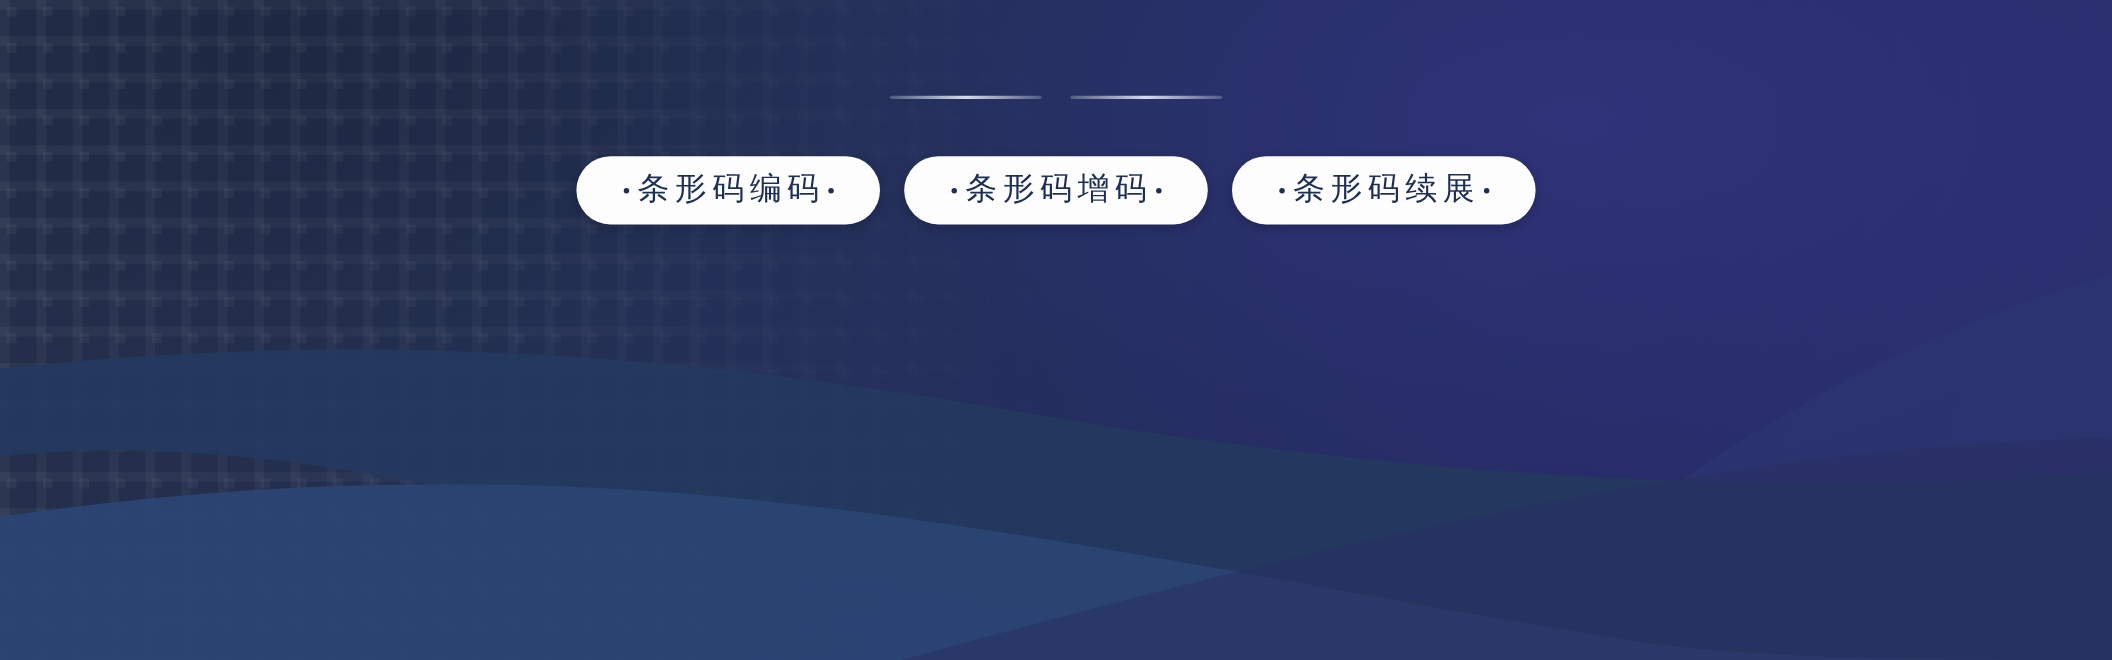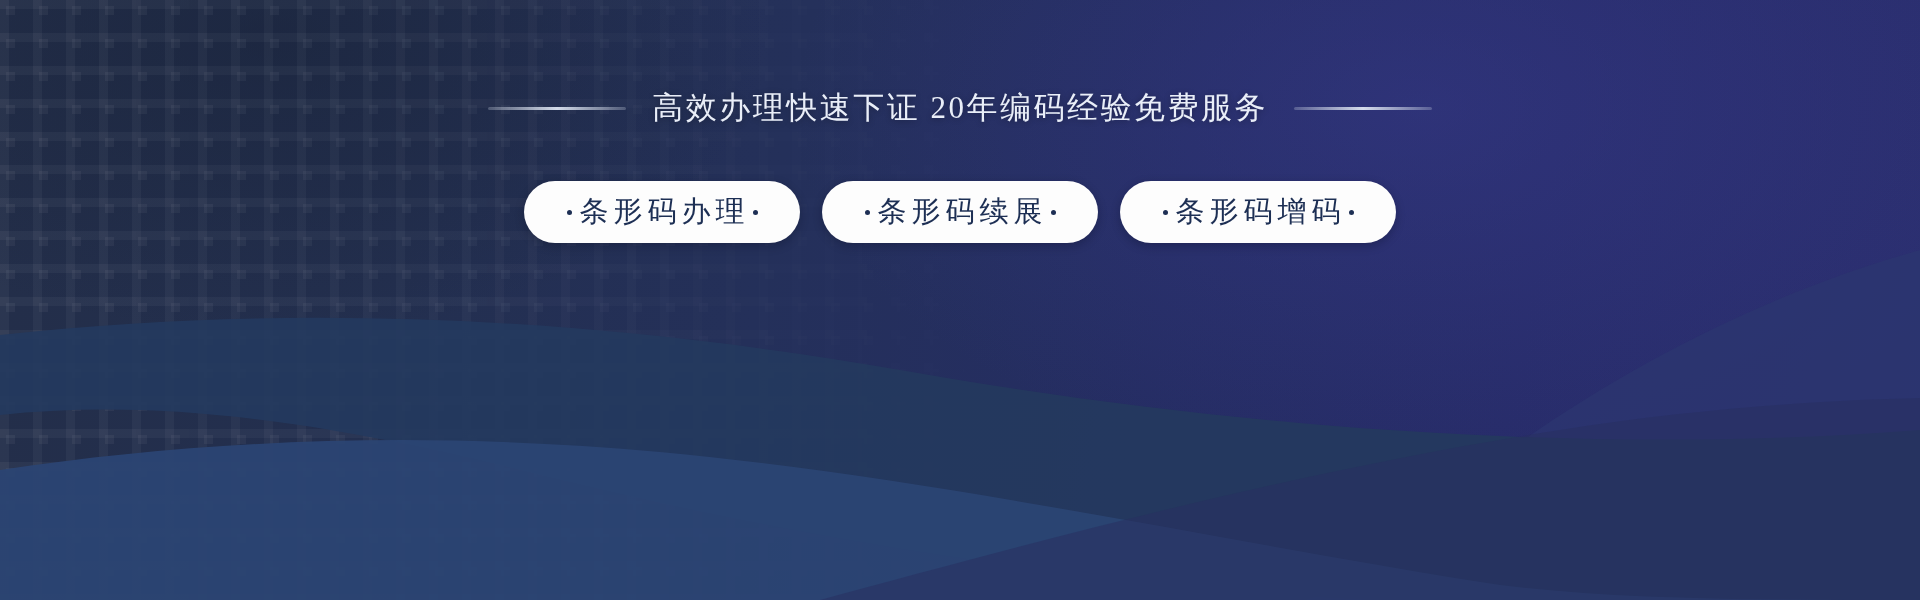--- a/index.html
+++ b/index.html
@@ -817,42 +817,41 @@
     <path d="M0,470 C200,440 420,430 660,452 C940,478 1240,545 1500,585 C1620,600 1760,600 1920,600 L0,600 Z" fill="#2b4573" opacity="0.95"></path>
 
     <path d="M820,600 C1040,540 1300,470 1560,430 C1700,408 1830,400 1920,398 L1920,600 Z" fill="#283060" opacity="0.55"></path>
   </svg>
 
   <div class="content">
 
 
     <div class="subtitle-row">
       <span class="rule"></span>
-      <span class="subtitle">高效办理快速下证  20年编码经验免费服务</span>
       <span class="rule"></span>
     </div>
 
     <div class="buttons">
       <div class="pill">
         <span class="pill-inner">
           <span class="dot"></span>
-          <span class="pill-label">条形码办理</span>
+          <span class="pill-label">条形码编码</span>
+          <span class="dot"></span>
+        </span>
+      </div>
+      <div class="pill">
+        <span class="pill-inner">
+          <span class="dot"></span>
+          <span class="pill-label">条形码增码</span>
           <span class="dot"></span>
         </span>
       </div>
       <div class="pill">
         <span class="pill-inner">
           <span class="dot"></span>
           <span class="pill-label">条形码续展</span>
           <span class="dot"></span>
         </span>
       </div>
-      <div class="pill">
-        <span class="pill-inner">
-          <span class="dot"></span>
-          <span class="pill-label">条形码增码</span>
-          <span class="dot"></span>
-        </span>
-      </div>
     </div>
 
   </div>
 </div>
 
 </body></html>

